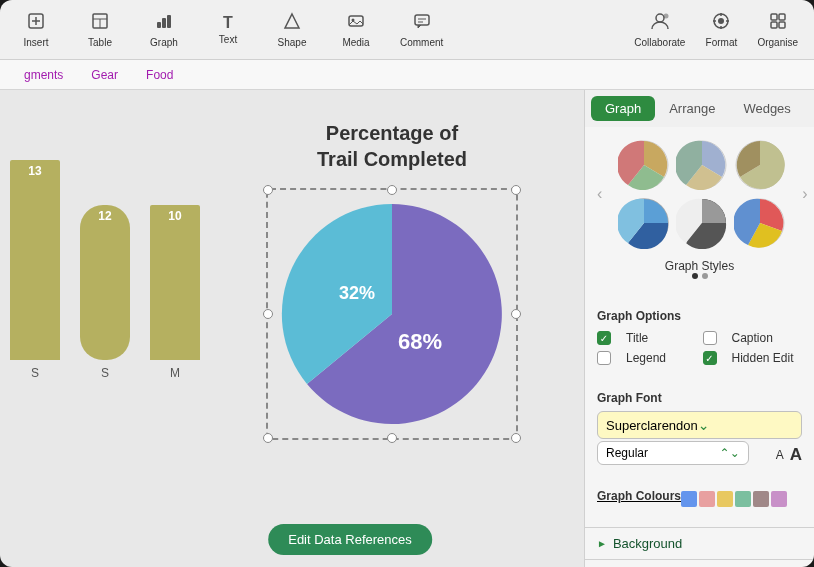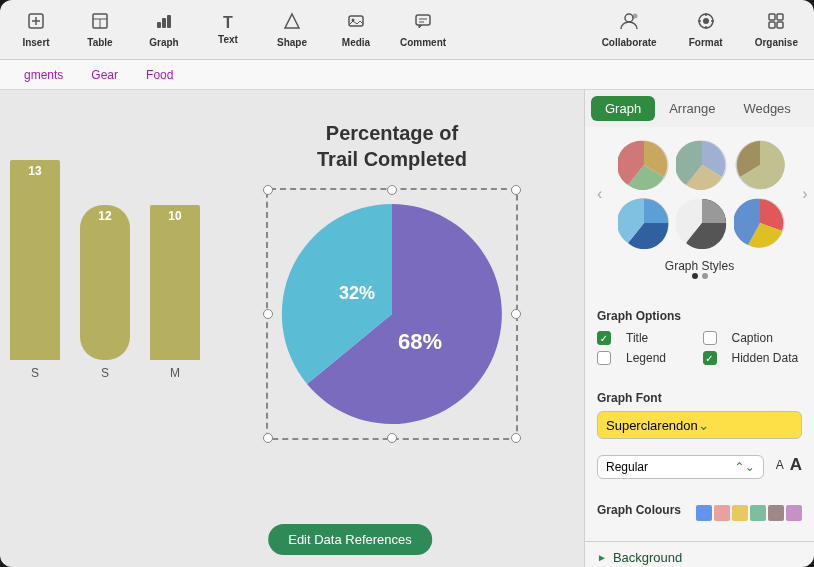--- a/index.html
+++ b/index.html
@@ -30,26 +30,25 @@
       cursor: pointer;
       min-width: 40px;
     }
     .toolbar-item .icon {
       font-size: 18px;
       color: #333;
     }
     .toolbar-item .label {
       font-size: 10px;
       color: #333;
-      font-weight: bold;
     }
     .toolbar-spacer { flex: 1; }
     .toolbar-right {
       display: flex;
-      gap: 29px;
+      gap: 16px;
       align-items: center;
     }
 
     
     .tabs-row {
       background: #f8f8f8;
       height: 30px;
       display: flex;
       align-items: center;
       border-bottom: 1px solid #d5d5d5;
@@ -284,58 +283,58 @@
       font-size: 12px;
       font-weight: 600;
       color: #333;
       margin-bottom: 6px;
     }
     .font-select {
       width: 100%;
       padding: 5px 8px;
       border: 1px solid #c0c0c0;
       border-radius: 6px;
-      background: #fde047;
+      background: #fef9c3;
       font-size: 13px;
       display: flex;
       justify-content: flex-start;
       align-items: center;
       cursor: pointer;
-      margin-bottom: 16px;
+      margin-bottom: 2px;
     }
     .font-select-arrow {
       color: #2e8b40;
       font-size: 14px;
     }
     .font-row {
       display: flex;
-      align-items: flex-start;
-      gap: 6px;
+      align-items: flex-end;
+      gap: 21px;
     }
     .style-select {
       flex: 1;
       padding: 4px 8px;
       border: 1px solid #c0c0c0;
       border-radius: 6px;
       background: white;
       font-size: 12px;
       display: flex;
       justify-content: space-between;
       align-items: center;
       cursor: pointer;
     }
 
     
     .colours-section {
       padding: 6px 12px;
     }
     .colours-row {
       display: flex;
-      justify-content: space-between;
-      align-items: center;
+      align-items: center;
+      text-decoration: underline;
     }
     .colour-swatches {
       display: flex;
       gap: 2px;
     }
     .swatch {
       width: 16px;
       height: 16px;
       border-radius: 2px;
     }
@@ -619,21 +618,21 @@
         <div class="option-row">
           <div class="checkbox"></div>
           <span class="option-label">Caption</span>
         </div>
         <div class="option-row">
           <div class="checkbox"></div>
           <span class="option-label">Legend</span>
         </div>
         <div class="option-row">
           <div class="checkbox checked"></div>
-          <span class="option-label">Hidden Data</span>
+          <span class="option-label">Hidden Edit</span>
         </div>
       </div>
     </div>
 
     <div class="divider"></div>
 
     <div class="font-section">
       <div class="section-title">Graph Font</div>
       <div class="font-select">
         <span>Superclarendon</span>

